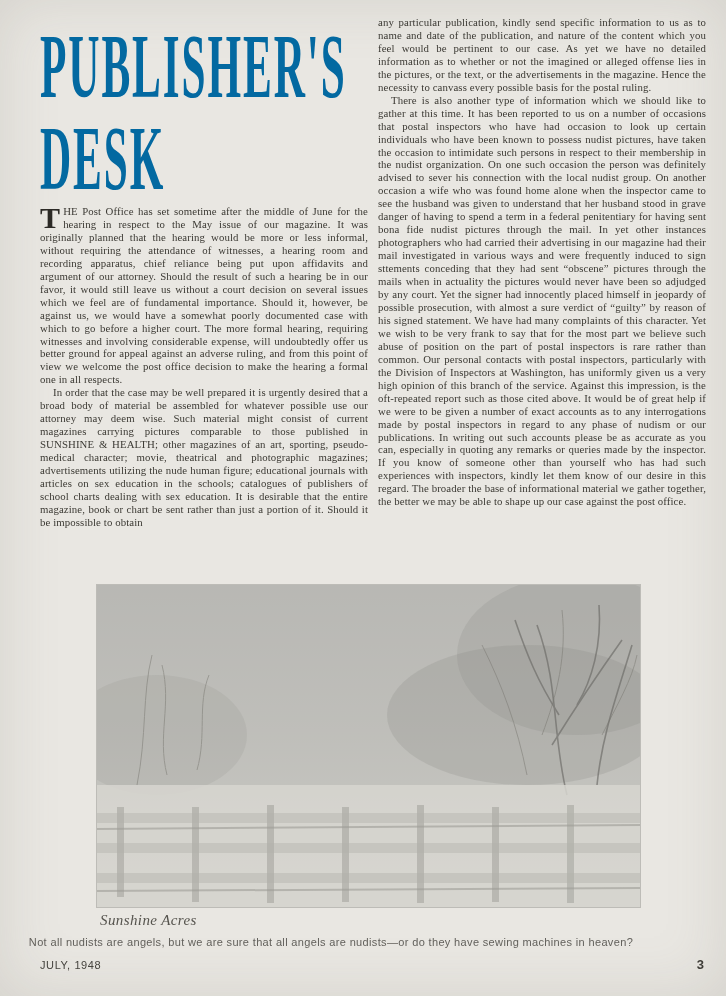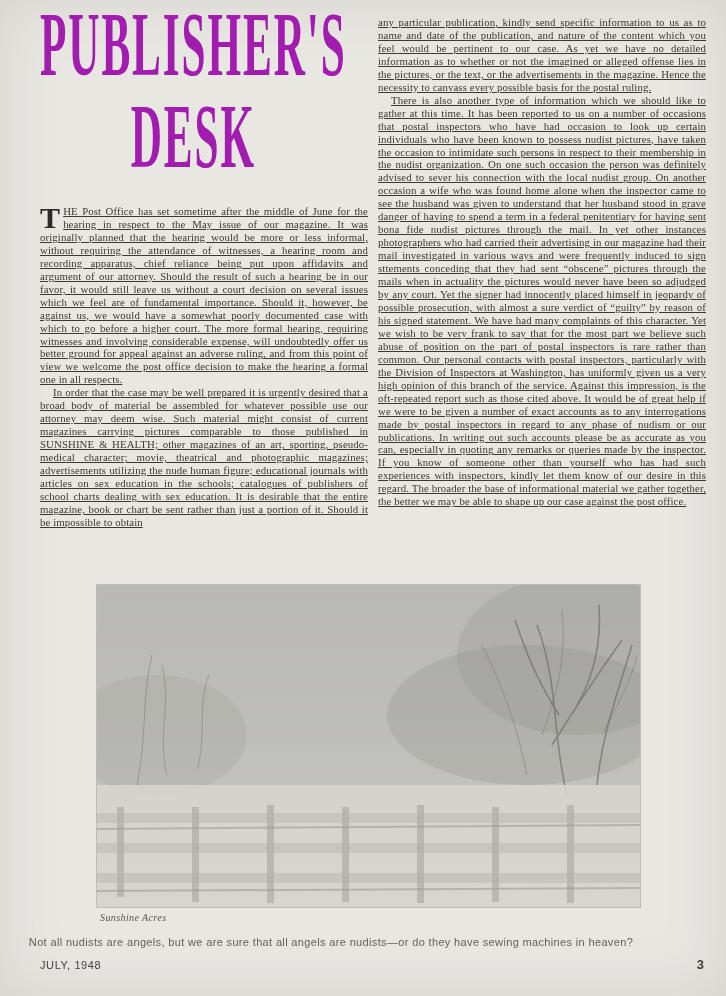--- a/index.html
+++ b/index.html
@@ -10,21 +10,21 @@
     overflow:hidden;
   }
   .page{
     position:relative;
     width:726px;height:996px;
     background:#e9e7e2;
     box-shadow:inset 0 0 60px rgba(120,115,105,.18);
     overflow:hidden;
   }
   
-  .title-block{position:absolute;left:40px;top:0;color:#a21caf;text-align:center;}
+  .title-block{position:absolute;left:40px;top:22px;color:#0369a1;}
   .title-line{
     font-family:"Liberation Serif", serif;
     font-weight:bold;
     font-size:92px;
     line-height:88px;
     letter-spacing:4px;
     transform:scaleX(.47);
     transform-origin:left top;
     white-space:nowrap;
   }
@@ -34,21 +34,21 @@
     position:absolute;
     width:328px;
     font-size:10.8px;
     line-height:12.95px;
     text-align:justify;
     color:#3b3933;
     letter-spacing:.1px;
   }
   .col-left{left:40px;top:205px;}
   .col-right{left:378px;top:16px;}
-  .col p{margin:0;text-decoration:underline;}
+  .col p{margin:0;}
   .col p.indent{text-indent:13px;}
   .dropcap{
     float:left;
     font-size:30px;
     line-height:24px;
     padding:1px 3px 0 0;
     font-weight:bold;
     color:#2c2a26;
   }
   
@@ -57,21 +57,21 @@
     left:97px;top:585px;
     width:543px;height:322px;
     background:linear-gradient(#b5b4b0 0%, #c2c1bc 45%, #cfcec8 75%, #d8d7d1 100%);
     outline:1px solid #bdbcb7;
   }
   .photo svg{display:block;width:100%;height:100%;}
   .photo-caption{
     position:absolute;
     left:100px;top:912px;
     font-style:italic;
-    font-size:10px;
+    font-size:15px;
     color:#55534d;
     letter-spacing:.4px;
   }
   
   .tagline{
     position:absolute;
     left:0;top:936px;width:662px;
     text-align:center;
     font-family:"Liberation Sans", sans-serif;
     font-size:11px;

